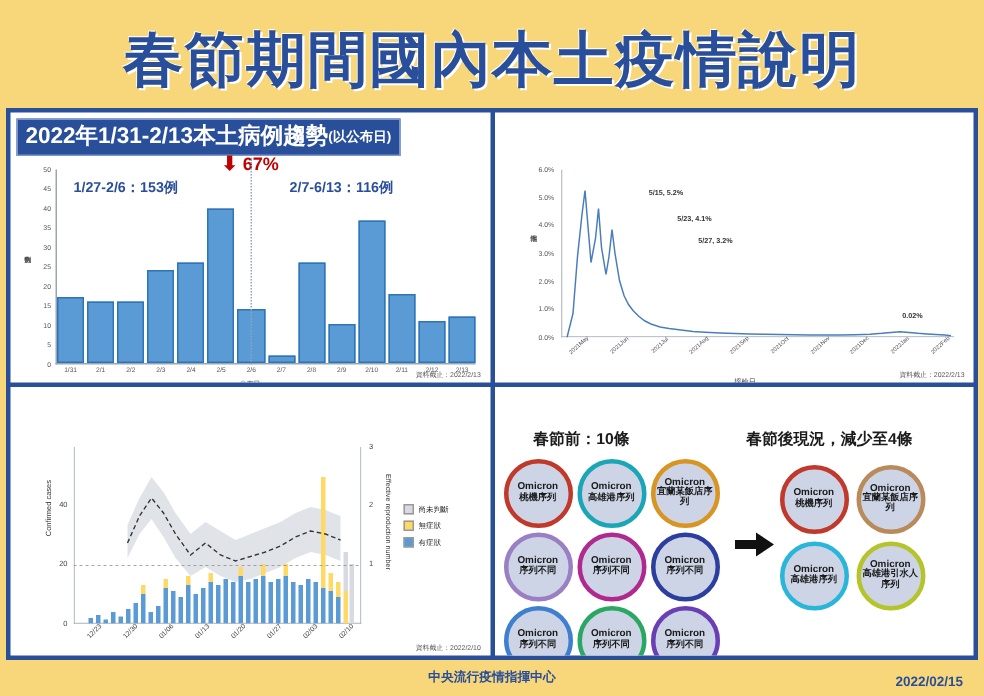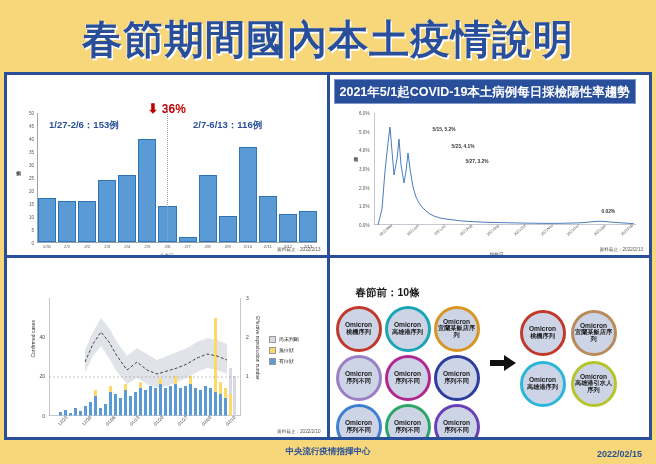--- a/index.html
+++ b/index.html
@@ -222,24 +222,27 @@
   }
 </style>
 </head>
 <body>
 
 <div id="main-title">春節期間國內本土疫情說明</div>
 
 <div id="board">
 
   <div class="panel">
+    <div class="panel-title">
+      <span class="t-lg">2022年1/31-2/13本土病例趨勢</span><span class="t-sm">(以公布日)</span>
+    </div>
 
     <div id="p1-delta">
       <span class="arrow">⬇</span>
-      <span>36%</span>
+      <span>67%</span>
     </div>
 
     <div class="p1-seg" id="p1-seg-a">1/27-2/6：153例</div>
     <div class="p1-seg" id="p1-seg-b">2/7-6/13：116例</div>
 
     <div id="p1-ylabel">病例數</div>
 
     <div id="p1-plot">
       <div id="p1-yticks">
           <div class="p1-ytick" style="top: 100%;">0</div>
@@ -312,23 +315,20 @@
             <div class="p1-xtick">2/13</div>
           </div>
         </div>
     </div>
     <div id="p1-divider"></div>
     <div id="p1-xaxis-label">公布日</div>
     <div class="src-note">資料截止：2022/2/13</div>
   </div>
 
   <div class="panel">
-    <div class="panel-title">
-      <span class="t-md">2021年5/1起COVID-19本土病例每日採檢陽性率趨勢</span>
-    </div>
 
     <div id="p2-ylabel">陽性率</div>
 
     <div id="p2-plot">
       <div id="p2-yticks">
           <div class="p2-ytick" style="top: 0%;">6.0%</div>
           <div class="p2-ytick" style="top: 16.6667%;">5.0%</div>
           <div class="p2-ytick" style="top: 33.3333%;">4.0%</div>
           <div class="p2-ytick" style="top: 50%;">3.0%</div>
           <div class="p2-ytick" style="top: 66.6667%;">2.0%</div>
@@ -473,20 +473,21 @@
           <span class="p3-leg-label">有症狀</span>
         </div>
       </div>
     
     <div class="src-note">資料截止：2022/2/10</div>
   </div>
 
   <div class="panel">
 
     <div class="p4-head" id="p4-head-before">春節前：10條</div>
+    <div class="p4-head" id="p4-head-after">春節後現況，減少至4條</div>
 
     <div id="p4-before-grid">
         <div class="chain" style="border-color: rgb(192, 57, 43);">
           <div class="c-top">Omicron</div>
           <div class="c-sub">桃機序列</div>
         </div>
         <div class="chain" style="border-color: rgb(26, 166, 183);">
           <div class="c-top">Omicron</div>
           <div class="c-sub">高雄港序列</div>
         </div>

